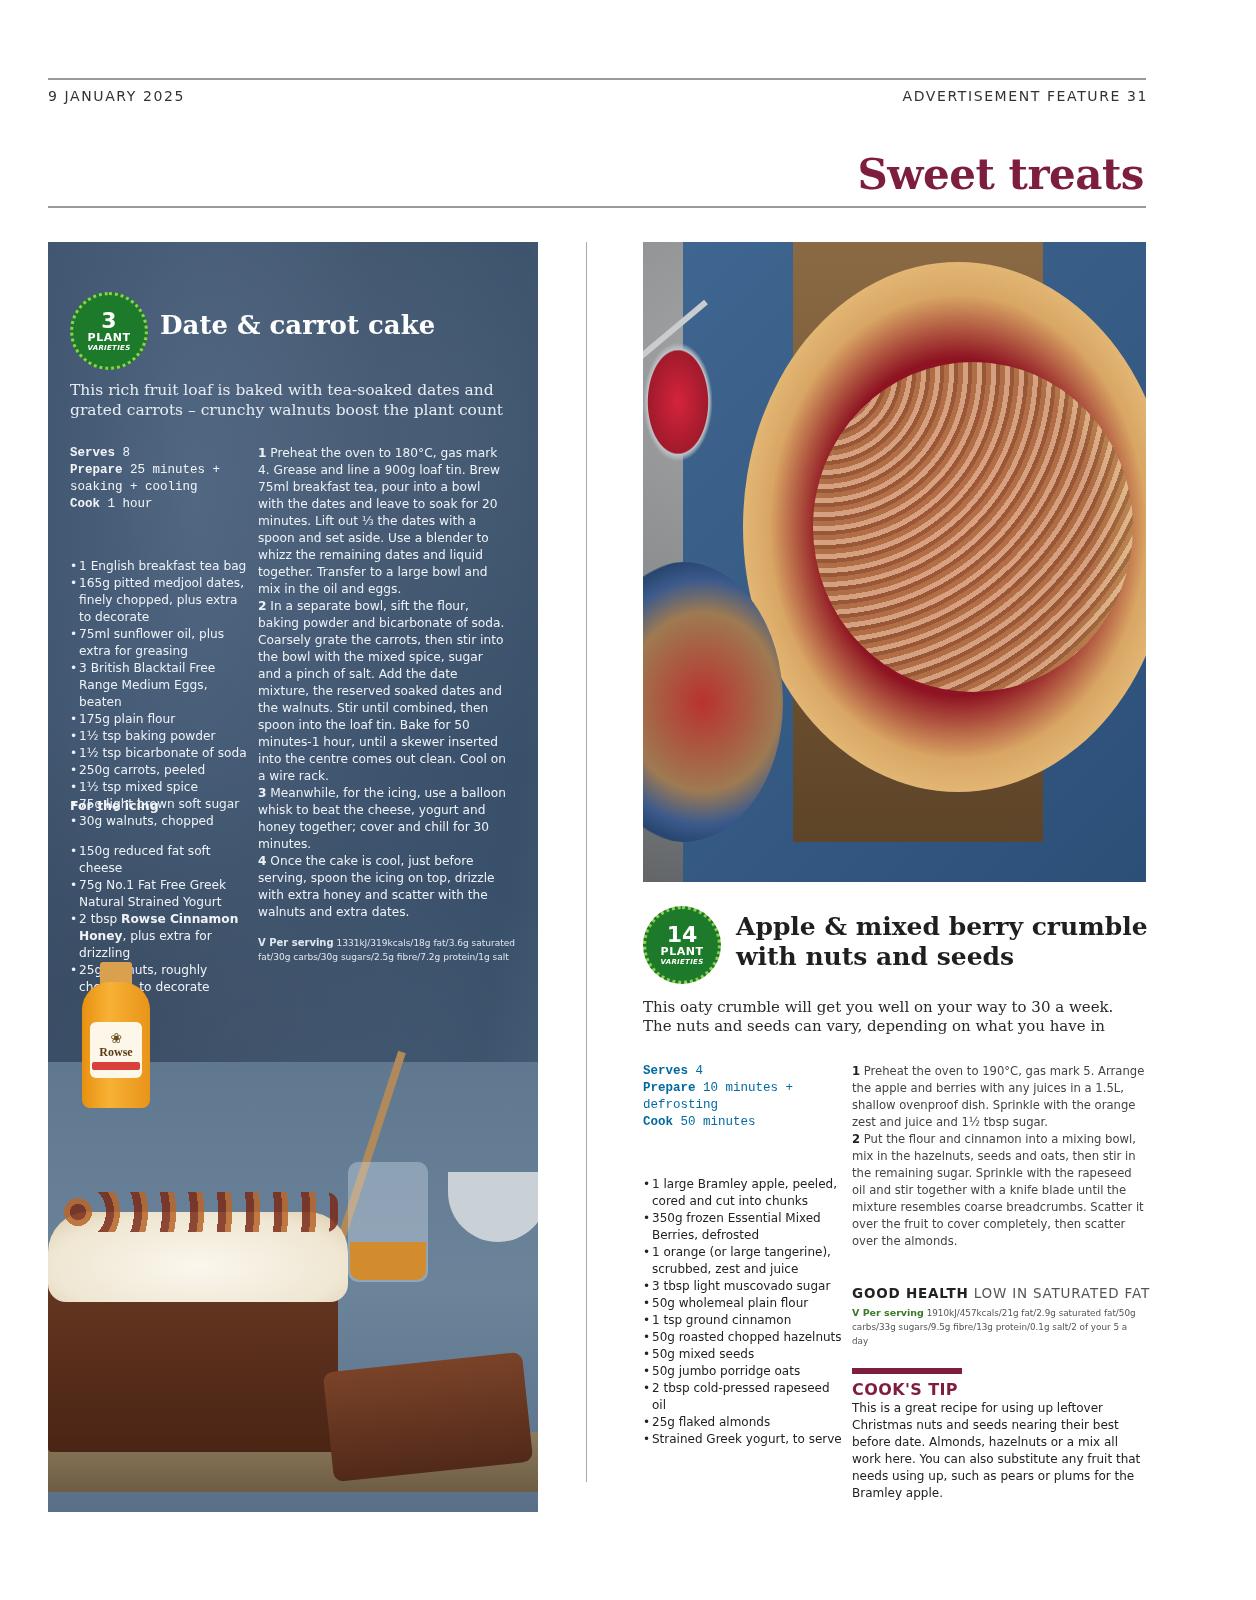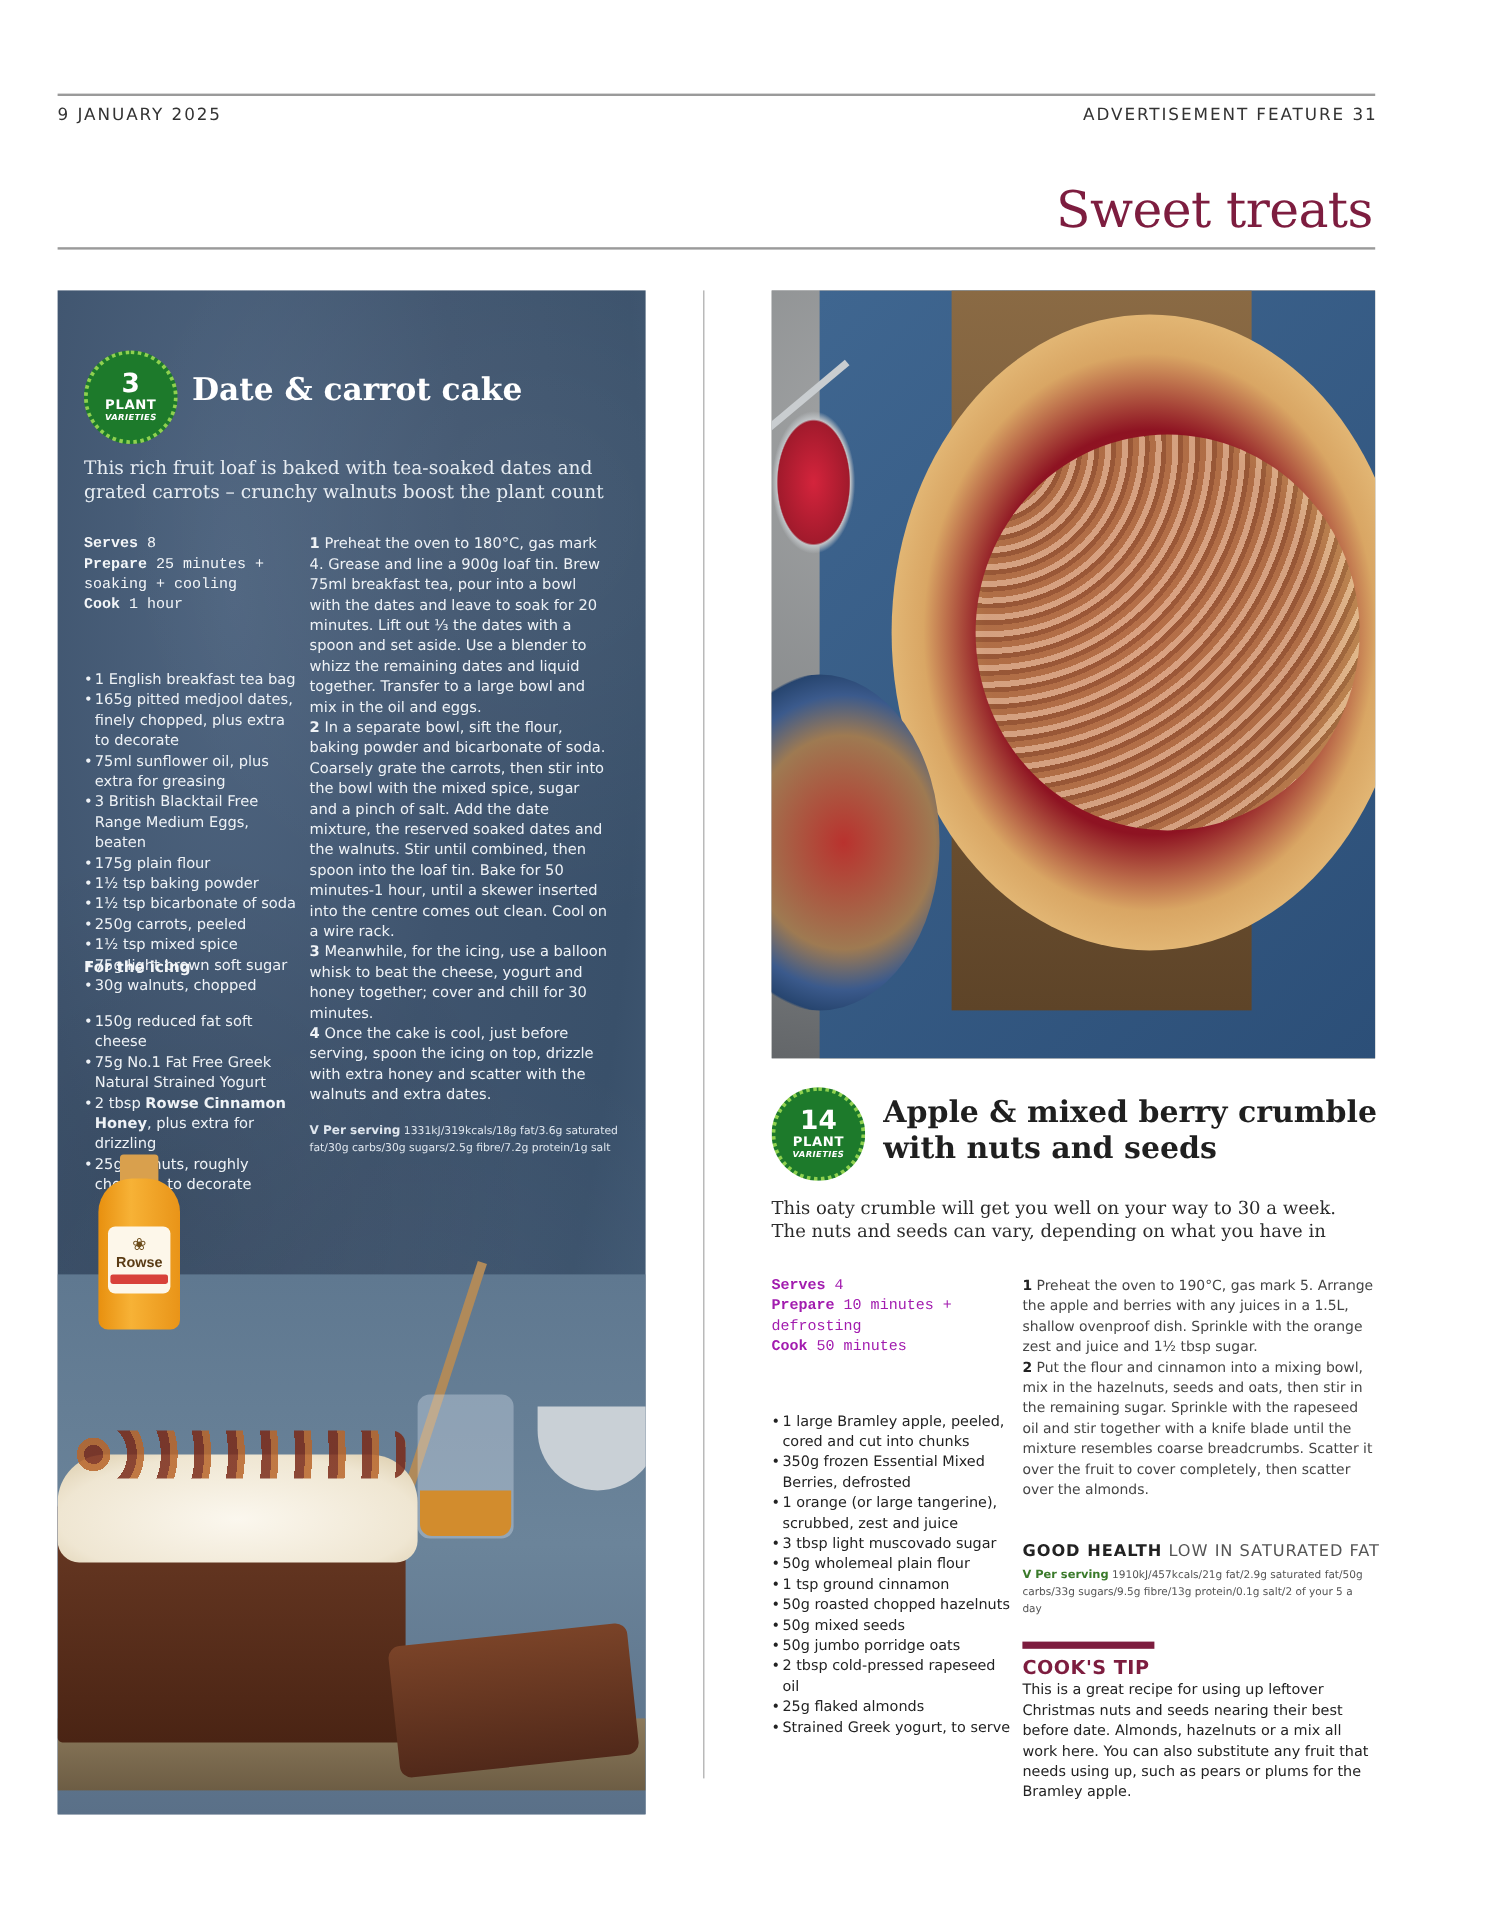--- a/index.html
+++ b/index.html
@@ -7,21 +7,21 @@
   body { position: relative; font-family: "DejaVu Sans", sans-serif; color: #2a2a2a; }
 
   .rule { position: absolute; left: 48px; width: 1098px; height: 2px; background: #9a9a9a; }
   .rule.top { top: 78px; }
   .rule.under-title { top: 206px; }
 
   .running-head { position: absolute; top: 88px; font-size: 14px; letter-spacing: 1.6px; color: #333; font-family: "DejaVu Sans", sans-serif; }
   .running-head.left { left: 48px; }
   .running-head.right { right: 108px; }
 
-  .section-title { position: absolute; right: 112px; top: 150px; font-family: "DejaVu Serif", serif; font-weight: normal; font-size: 42px; color: #7d1d3f; letter-spacing: -0.5px; }
+  .section-title { position: absolute; right: 112px; top: 150px; font-family: "DejaVu Serif", serif; font-weight: bold; font-size: 42px; color: #7d1d3f; letter-spacing: -0.5px; }
 
   
   .left-panel { position: absolute; left: 48px; top: 242px; width: 490px; height: 1270px; overflow: hidden;
     background: radial-gradient(ellipse at 30% 20%, #4f6580 0%, #3f546e 40%, #39506a 70%, #4a6480 100%); }
   .left-panel .texture { position: absolute; inset: 0;
     background:
       radial-gradient(circle at 80% 15%, rgba(255,255,255,0.06), transparent 30%),
       radial-gradient(circle at 20% 60%, rgba(0,0,0,0.10), transparent 35%),
       radial-gradient(circle at 60% 75%, rgba(255,255,255,0.05), transparent 35%); }
 
@@ -50,21 +50,21 @@
   .r1-method { position: absolute; left: 210px; top: 203px; width: 250px; color: #eef2f6; }
   .r1-nutrition { position: absolute; left: 210px; top: 694px; width: 260px; font-size: 9px; line-height: 14px; color: #dfe6ee; }
   .r1-nutrition b { font-size: 10px; }
 
   
   .honey { position: absolute; left: 30px; top: 720px; width: 76px; height: 146px; }
   .honey .cap { position: absolute; left: 22px; top: 0; width: 32px; height: 24px; background: #d9a04d; border-radius: 3px 3px 0 0; }
   .honey .body { position: absolute; left: 4px; top: 20px; width: 68px; height: 126px; background: linear-gradient(90deg,#e8900f,#f7b236 40%,#e99418); border-radius: 28px 28px 8px 8px; }
   .honey .label { position: absolute; left: 12px; top: 60px; width: 52px; height: 56px; background: #fdf7ea; border-radius: 6px; display: flex; flex-direction: column; align-items: center; justify-content: center; }
   .honey .label .bee { font-size: 14px; color: #6b4b1a; line-height: 14px; }
-  .honey .label .brand { font-family: Liberation Sans, sans-serif; font-size: 12px; color: #5a3b14; font-weight: bold; line-height: 14px; text-align: center; }
+  .honey .label .brand { font-family: Liberation Serif, serif; font-size: 12px; color: #5a3b14; font-weight: bold; line-height: 14px; text-align: center; }
   .honey .label .band { width: 48px; height: 8px; background: #d8413a; margin-top: 3px; border-radius: 2px; }
 
   
   .cake-photo { position: absolute; left: 0; top: 820px; width: 490px; height: 450px; }
   .cake-photo .bg { position: absolute; inset: 0; background: linear-gradient(180deg,#5f7890 0%,#6b849a 50%,#5a7088 100%); }
   .cake-photo .board { position: absolute; left: 0; top: 370px; width: 490px; height: 60px; background: linear-gradient(180deg,#8c7a5c,#6d5d44); }
   .cake-photo .loaf { position: absolute; left: 0; top: 190px; width: 290px; height: 200px; background: linear-gradient(180deg,#6a3a24,#4a2414); border-radius: 4px; }
   .cake-photo .icing { position: absolute; left: 0; top: 150px; width: 300px; height: 90px; background: radial-gradient(ellipse at 50% 60%,#fbf7ee,#efe6d2 70%,#d9c9a6); border-radius: 40px 40px 18px 18px; }
   .cake-photo .topping { position: absolute; left: 10px; top: 130px; width: 280px; height: 40px; background: repeating-radial-gradient(circle at 20px 20px,#7a2a18 0 8px,#b8652a 8px 14px,transparent 14px 28px); opacity: 0.85; border-radius: 12px; }
   .cake-photo .slice { position: absolute; left: 280px; top: 300px; width: 200px; height: 110px; background: linear-gradient(180deg,#7a4328,#51291a); border-radius: 10px; transform: rotate(-6deg); }
@@ -86,21 +86,21 @@
     background: repeating-radial-gradient(circle at 10px 10px,#e8c89a 0 5px,#9a6a3c 5px 9px,#b98750 9px 14px); opacity: 0.78; }
   .crumble-photo .bowl { position: absolute; left: -60px; top: 320px; width: 200px; height: 280px; border-radius: 50%; background: radial-gradient(ellipse at 60% 50%,#b9322e 0,#9e7a52 45%,#3b5a8c 62%,#27456f 72%,transparent 73%); }
   .crumble-photo .spoon { position: absolute; left: 0; top: 100px; width: 70px; height: 120px; border-radius: 50%; background: radial-gradient(ellipse,#d4243c,#a11a2c 60%,#bfc3c6 62%,transparent 70%); }
   .crumble-photo .handle { position: absolute; left: 60px; top: 60px; width: 6px; height: 180px; background: #c9cdd0; transform: rotate(50deg); transform-origin: top; }
 
   
   .recipe2-badge { position: absolute; left: 643px; top: 906px; }
   .recipe2-title { position: absolute; left: 736px; top: 912px; width: 420px; font-family: "DejaVu Serif", serif; font-weight: bold; font-size: 25px; line-height: 30px; color: #1f1f1f; }
   .recipe2-intro { position: absolute; left: 643px; top: 998px; width: 503px; font-family: "DejaVu Serif", serif; font-size: 15px; line-height: 19px; color: #2a2a2a; }
 
-  .r2-meta { position: absolute; left: 643px; top: 1063px; width: 200px; color: #a21caf; }
+  .r2-meta { position: absolute; left: 643px; top: 1063px; width: 200px; color: #0369a1; }
   .r2-ing { position: absolute; left: 643px; top: 1148px; width: 200px; color: #222; font-size: 12px; }
   .r2-method { position: absolute; left: 852px; top: 1063px; width: 294px; color: #444; font-size: 11.6px; }
   .r2-method p b { color: #222; }
   .good-health { position: absolute; left: 852px; top: 1285px; font-size: 13.5px; letter-spacing: 0.8px; color: #222; }
   .good-health b { font-weight: bold; }
   .good-health span { color: #555; font-weight: normal; }
   .r2-nutrition { position: absolute; left: 852px; top: 1306px; width: 294px; font-size: 8.8px; line-height: 14px; color: #555; }
   .r2-nutrition b { color: #3a7a2a; font-size: 9.5px; }
 
   .tip-bar { position: absolute; left: 852px; top: 1368px; width: 110px; height: 6px; background: #7d1d3f; }

